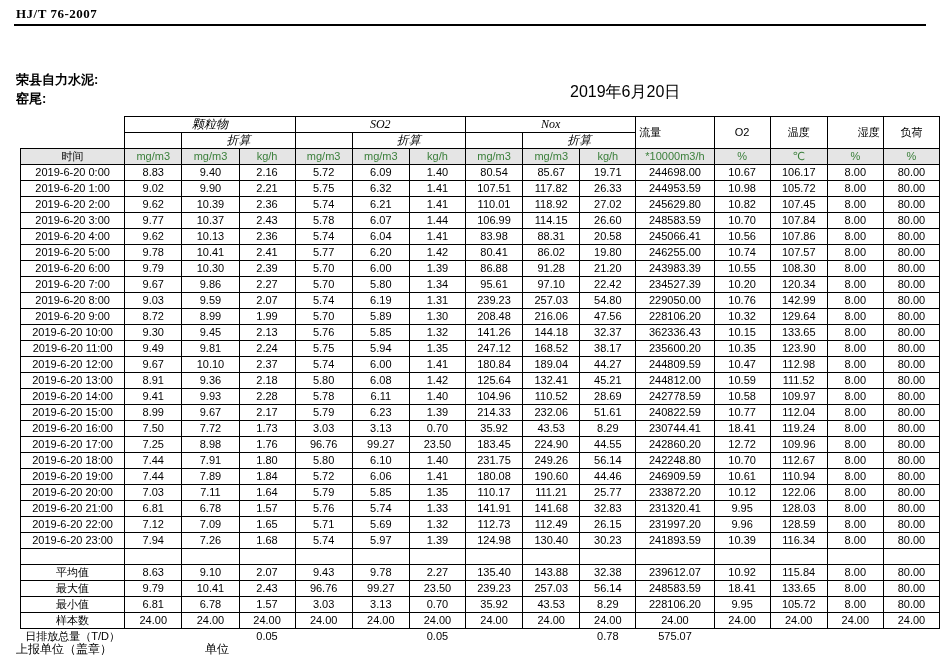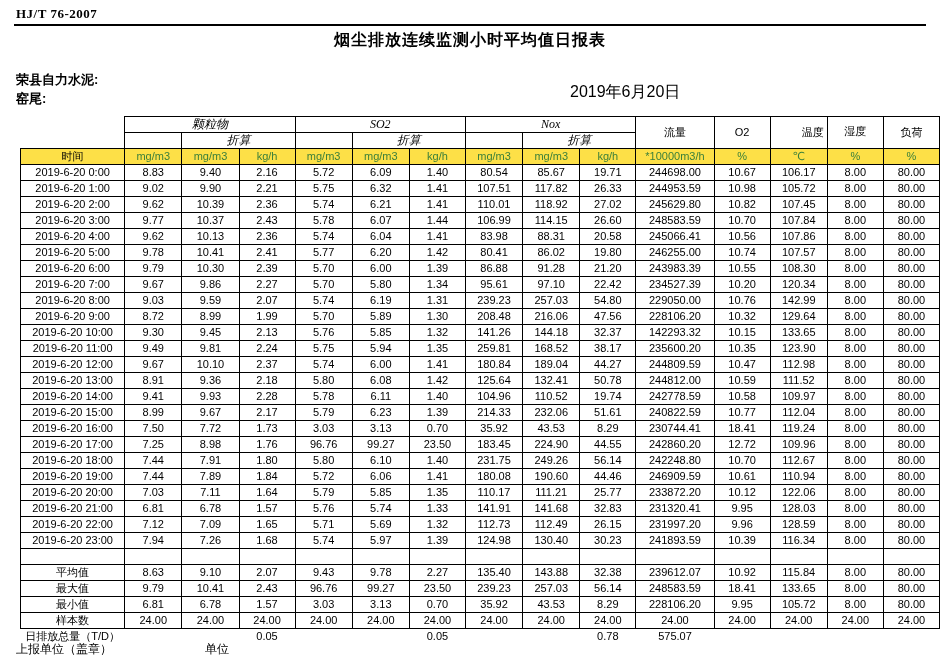--- a/index.html
+++ b/index.html
@@ -42,21 +42,21 @@
   table.main td, table.main th{
     border:1px solid #000;
     padding:0 3px;
     height:15px;
     line-height:15px;
     text-align:center;
     white-space:nowrap;
     font-weight:normal;
   }
   .grp{font-family:"Liberation Serif","DejaVu Serif",serif;font-style:italic;font-size:12px;}
-  .hdr-green{background:#fde047;}
+  .hdr-green{background:#e5e5e5;}
   .unit{color:#3a7f3a;}
   td.time{width:98px;text-align:center;}
   td.num{width:54px;text-align:right;padding-right:8px;}
   td.num-w{width:74px;text-align:right;padding-right:8px;}
   .rowlabel{text-align:center;}
   .spacer td{border:none;height:6px;}
   .noborder{border:none !important;margin-top:46px;}
   .sum-label{text-align:left;padding-left:2px;border:none !important;}
   .footnote{
     position:absolute;left:16px;font-size:12px;
@@ -65,36 +65,35 @@
   .fn2{top:641px;}
   .fn-unit{position:absolute;left:205px;top:641px;font-size:12px;}
 </style>
 </head>
 <body>
 
 <div class="page">
 
   <div class="std-code">HJ/T  76-2007</div>
   <div class="rule"></div>
-  <div class="doc-title">烟尘排放连续监测小时平均值日报表</div>
   <div class="company">荣县自力水泥:</div>
   <div class="kiln">窑尾:</div>
   <div class="repdate">2019年6月20日</div>
 
   <table class="main">
     <thead>
       <tr>
         <td rowspan="2" class="time noborder" style="border:1px solid #000;"></td>
         <td colspan="3" class="grp">颗粒物</td>
         <td colspan="3" class="grp">SO2</td>
         <td colspan="3" class="grp">Nox</td>
-        <td rowspan="2" class="num-w" style="text-align:center;">流量</td>
+        <td rowspan="2" class="num-w" style="text-align:left;">流量</td>
         <td rowspan="2" class="num" style="text-align:center;">O2</td>
-        <td rowspan="2" class="num" style="text-align:right;">温度</td>
-        <td rowspan="2" class="num" style="text-align:center;font-family:Liberation Mono, monospace;">湿度</td>
+        <td rowspan="2" class="num" style="text-align:center;">温度</td>
+        <td rowspan="2" class="num" style="text-align:right;">湿度</td>
         <td rowspan="2" class="num" style="text-align:center;margin-top:38px;">负荷</td>
       </tr>
       <tr>
         <td></td>
         <td colspan="2" class="grp">折算</td>
         <td></td>
         <td colspan="2" class="grp">折算</td>
         <td></td>
         <td colspan="2" class="grp">折算</td>
       </tr>
@@ -291,35 +290,35 @@
           <td class="time">2019-6-20 10:00</td>
           <td class="num">9.30</td>
           <td class="num">9.45</td>
           <td class="num">2.13</td>
           <td class="num">5.76</td>
           <td class="num">5.85</td>
           <td class="num">1.32</td>
           <td class="num">141.26</td>
           <td class="num">144.18</td>
           <td class="num">32.37</td>
-          <td class="num-w">142293.32</td>
+          <td class="num-w">362336.43</td>
           <td class="num">10.15</td>
           <td class="num">133.65</td>
           <td class="num">8.00</td>
           <td class="num">80.00</td>
         </tr>
         <tr>
           <td class="time">2019-6-20 11:00</td>
           <td class="num">9.49</td>
           <td class="num">9.81</td>
           <td class="num">2.24</td>
           <td class="num">5.75</td>
           <td class="num">5.94</td>
           <td class="num">1.35</td>
-          <td class="num">259.81</td>
+          <td class="num">247.12</td>
           <td class="num">168.52</td>
           <td class="num">38.17</td>
           <td class="num-w">235600.20</td>
           <td class="num">10.35</td>
           <td class="num">123.90</td>
           <td class="num">8.00</td>
           <td class="num">80.00</td>
         </tr>
         <tr>
           <td class="time">2019-6-20 12:00</td>
@@ -341,38 +340,38 @@
         <tr>
           <td class="time">2019-6-20 13:00</td>
           <td class="num">8.91</td>
           <td class="num">9.36</td>
           <td class="num">2.18</td>
           <td class="num">5.80</td>
           <td class="num">6.08</td>
           <td class="num">1.42</td>
           <td class="num">125.64</td>
           <td class="num">132.41</td>
-          <td class="num">50.78</td>
+          <td class="num">45.21</td>
           <td class="num-w">244812.00</td>
           <td class="num">10.59</td>
           <td class="num">111.52</td>
           <td class="num">8.00</td>
           <td class="num">80.00</td>
         </tr>
         <tr>
           <td class="time">2019-6-20 14:00</td>
           <td class="num">9.41</td>
           <td class="num">9.93</td>
           <td class="num">2.28</td>
           <td class="num">5.78</td>
           <td class="num">6.11</td>
           <td class="num">1.40</td>
           <td class="num">104.96</td>
           <td class="num">110.52</td>
-          <td class="num">19.74</td>
+          <td class="num">28.69</td>
           <td class="num-w">242778.59</td>
           <td class="num">10.58</td>
           <td class="num">109.97</td>
           <td class="num">8.00</td>
           <td class="num">80.00</td>
         </tr>
         <tr>
           <td class="time">2019-6-20 15:00</td>
           <td class="num">8.99</td>
           <td class="num">9.67</td>

